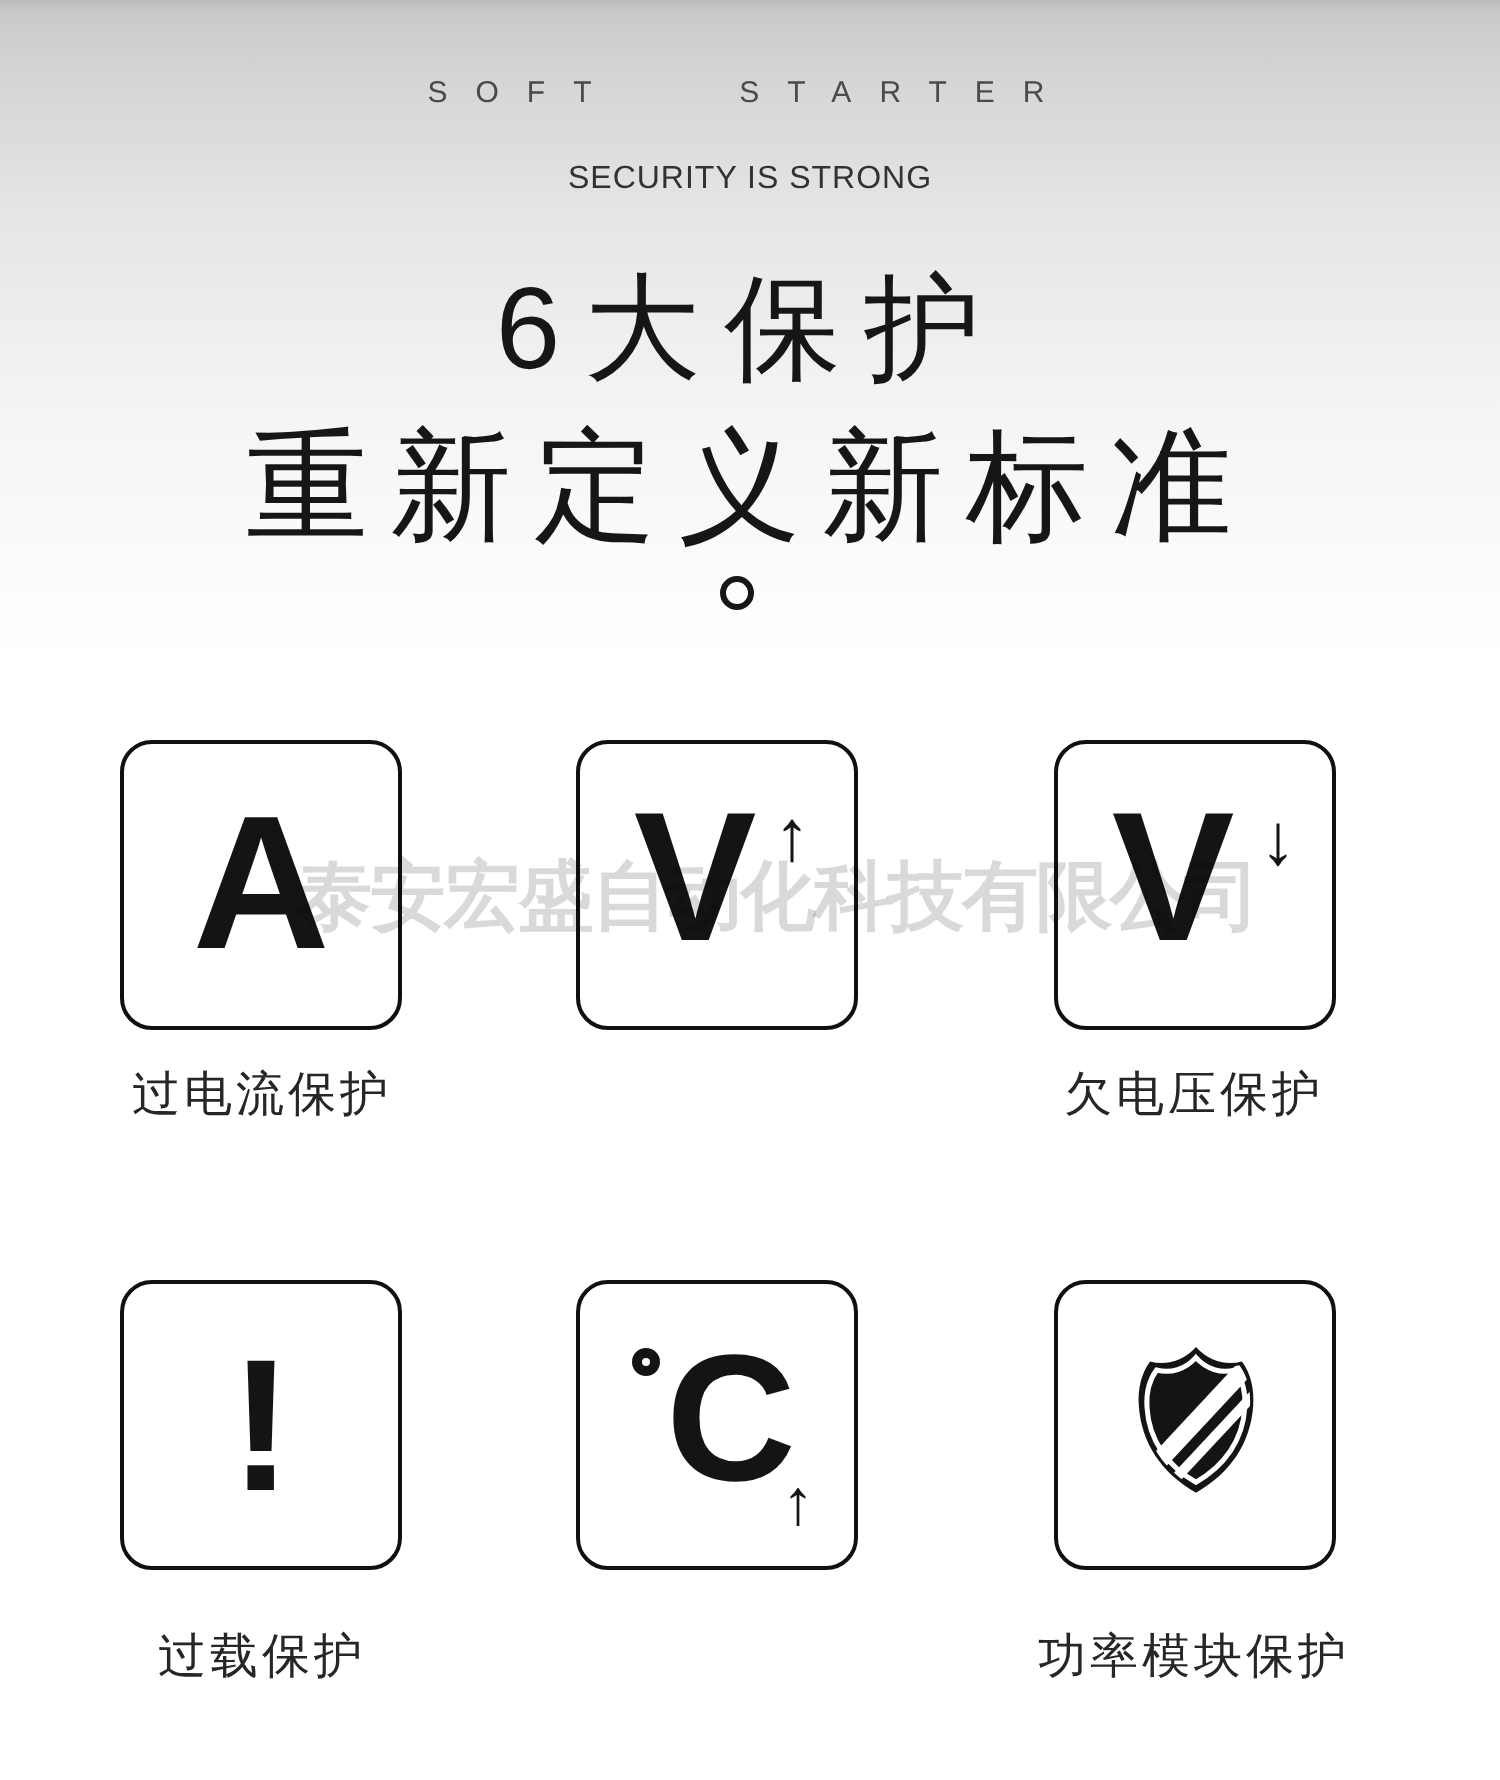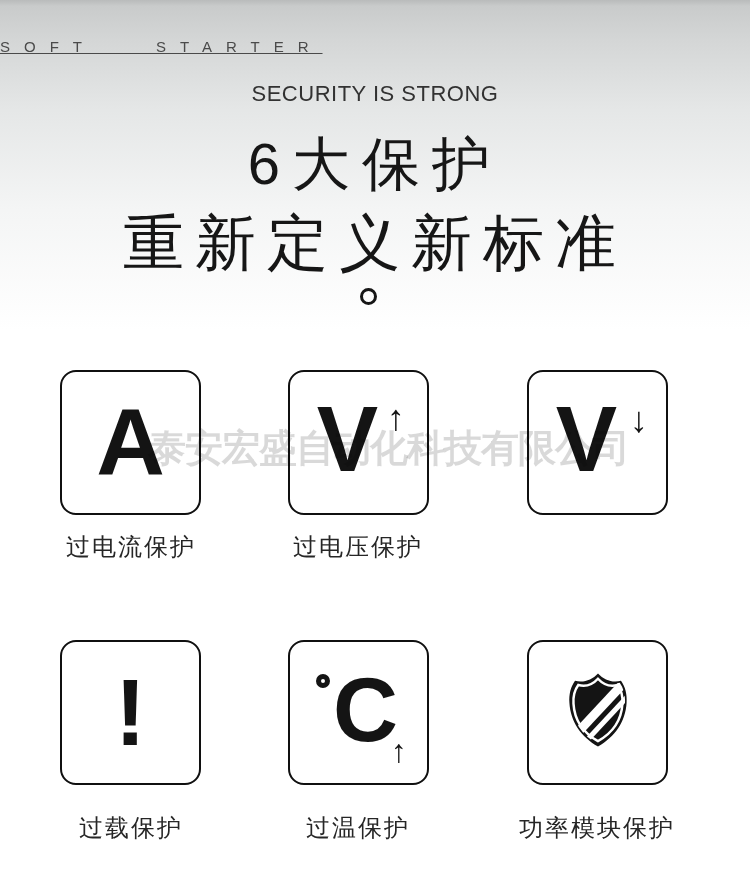--- a/index.html
+++ b/index.html
@@ -11,28 +11,27 @@
     overflow:hidden;
     font-family:"Liberation Sans","DejaVu Sans",sans-serif;
     background:linear-gradient(to bottom,
       #b9bbbb 0px, #c9cbcb 6px, #d4d6d6 40px,
       #e5e7e7 110px, #f4f5f5 210px, #ffffff 330px, #ffffff 100%);
   }
 
   
   .kicker {
     position:absolute; top:38px; left:0; width:100%;
-    text-align:left; font-size:15px; font-weight:400;
+    text-align:center; font-size:15px; font-weight:400;
     letter-spacing:14px; word-spacing:42px; color:#4a4a4a;
     white-space:nowrap;
-    text-decoration:underline;
   }
   .tagline {
     position:absolute; top:81px; left:0; width:100%;
-    text-align:center; font-size:22px; font-weight:400;
+    text-align:center; font-size:16px; font-weight:400;
     letter-spacing:0.5px; color:#323232;
   }
   .title-line1 {
     position:absolute; top:126px; left:0; width:100%;
     text-align:center; font-size:58px; font-weight:300;
     letter-spacing:12px; color:#161616; white-space:nowrap;
   }
   .title-line2 {
     position:absolute; top:203px; left:0; width:100%;
     text-align:center; font-size:61px; font-weight:300;
@@ -115,21 +114,21 @@
   <div class="pbox b2">
     <span class="glyph-v">V</span>
     <span class="arrow">↑</span>
   </div>
   <div class="pbox b3">
     <span class="glyph-v">V</span>
     <span class="arrow">↓</span>
   </div>
 
   <div class="plabel l1">过电流保护</div>
-  <div class="plabel l2">过电压保护</div>
+  <div class="plabel l3">欠电压保护</div>
 
   <div class="pbox b4">
     <span class="glyph-excl">!</span>
   </div>
   <div class="pbox b5">
     <span class="deg-ring"></span>
     <span class="glyph-c">C</span>
     <span class="arrow">↑</span>
   </div>
   <div class="pbox b6">
@@ -142,16 +141,15 @@
       <path d="M32 4 C37.5 10 45 12.5 52.5 10.5 C56.5 16 58 23 57.5 30 C56.5 47 47 60.5 32 69 C17 60.5 7.5 47 6.5 30 C6 23 7.5 16 11.5 10.5 C19 12.5 26.5 10 32 4 Z" fill="#141414"></path>
       <path d="M32 4 C37.5 10 45 12.5 52.5 10.5 C56.5 16 58 23 57.5 30 C56.5 47 47 60.5 32 69 C17 60.5 7.5 47 6.5 30 C6 23 7.5 16 11.5 10.5 C19 12.5 26.5 10 32 4 Z" transform="translate(4.6,5.3) scale(0.855)" fill="none" stroke="#ffffff" stroke-width="2.6"></path>
       <g clip-path="url(#shclip)">
         <rect x="-14" y="34" width="96" height="8" fill="#ffffff" transform="rotate(-47 32 40)"></rect>
         <rect x="-14" y="46.5" width="96" height="4.5" fill="#ffffff" transform="rotate(-47 32 40)"></rect>
       </g>
     </svg>
   </div>
 
   <div class="plabel l4">过载保护</div>
-  <div class="plabel l5">过温保护</div>
   <div class="plabel l6">功率模块保护</div>
 
 </div>
 
 </body></html>

